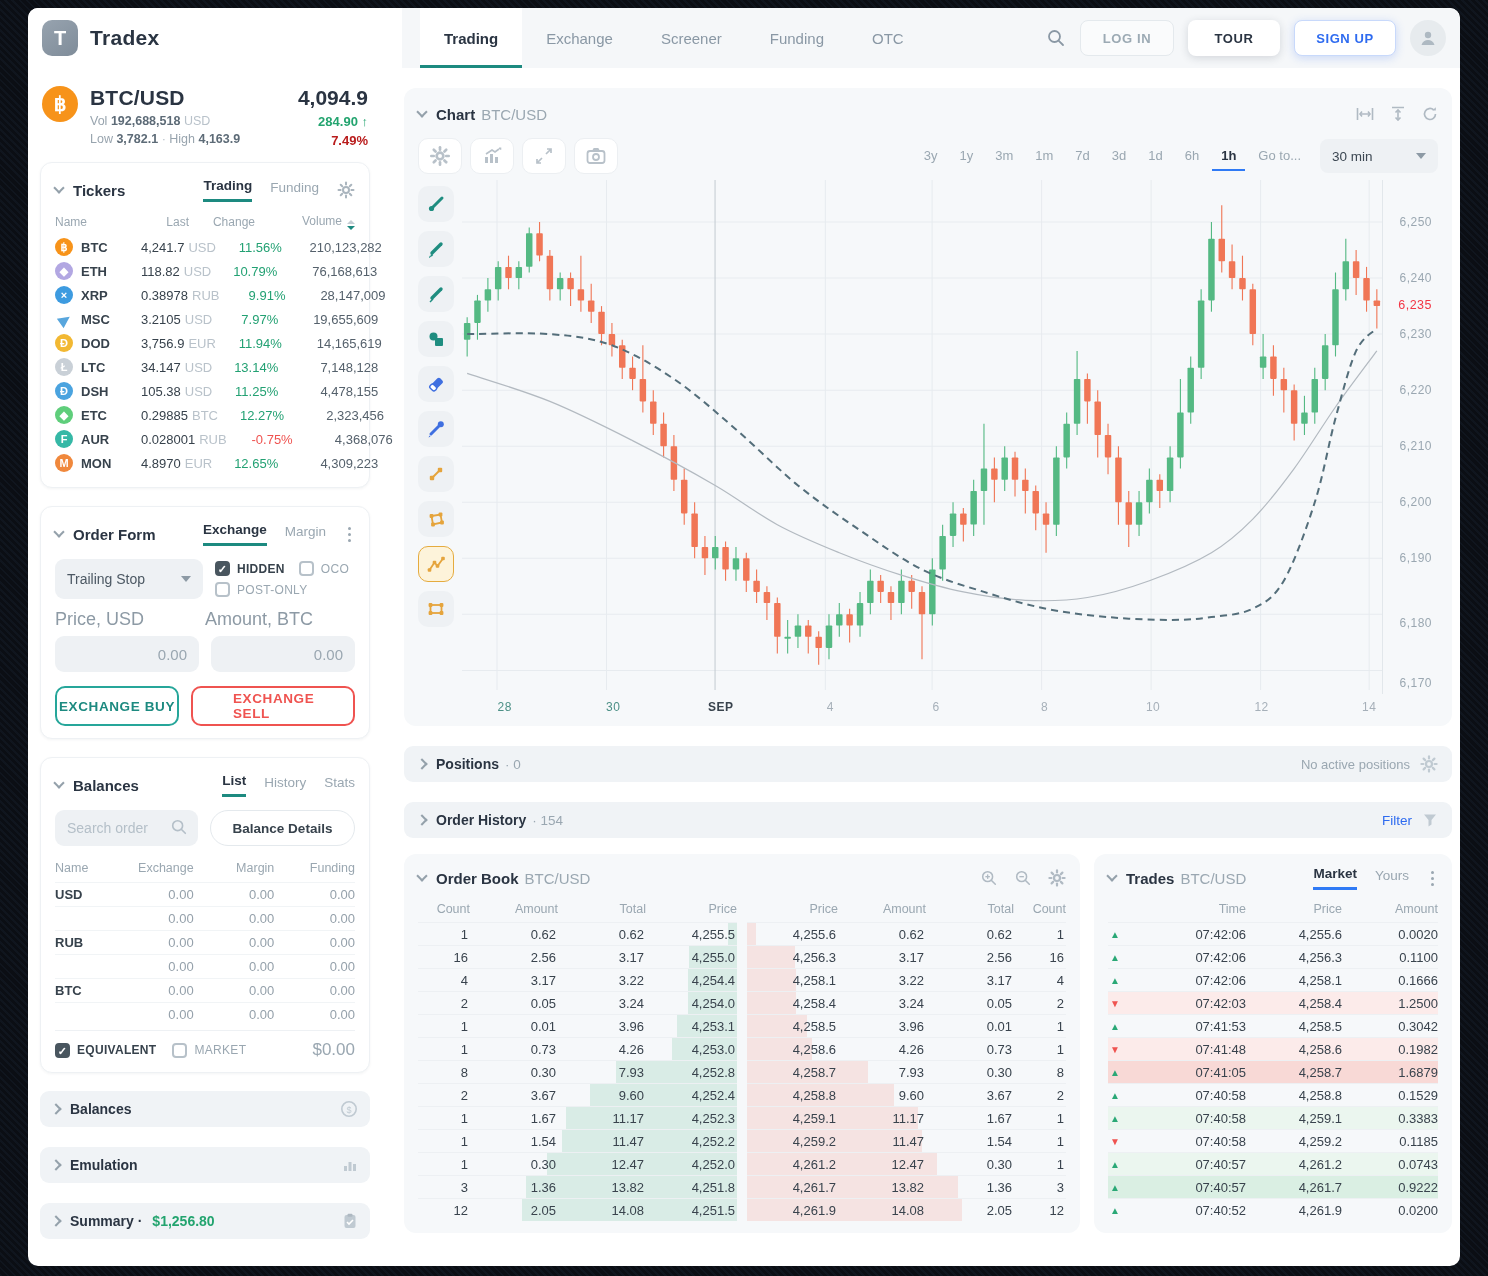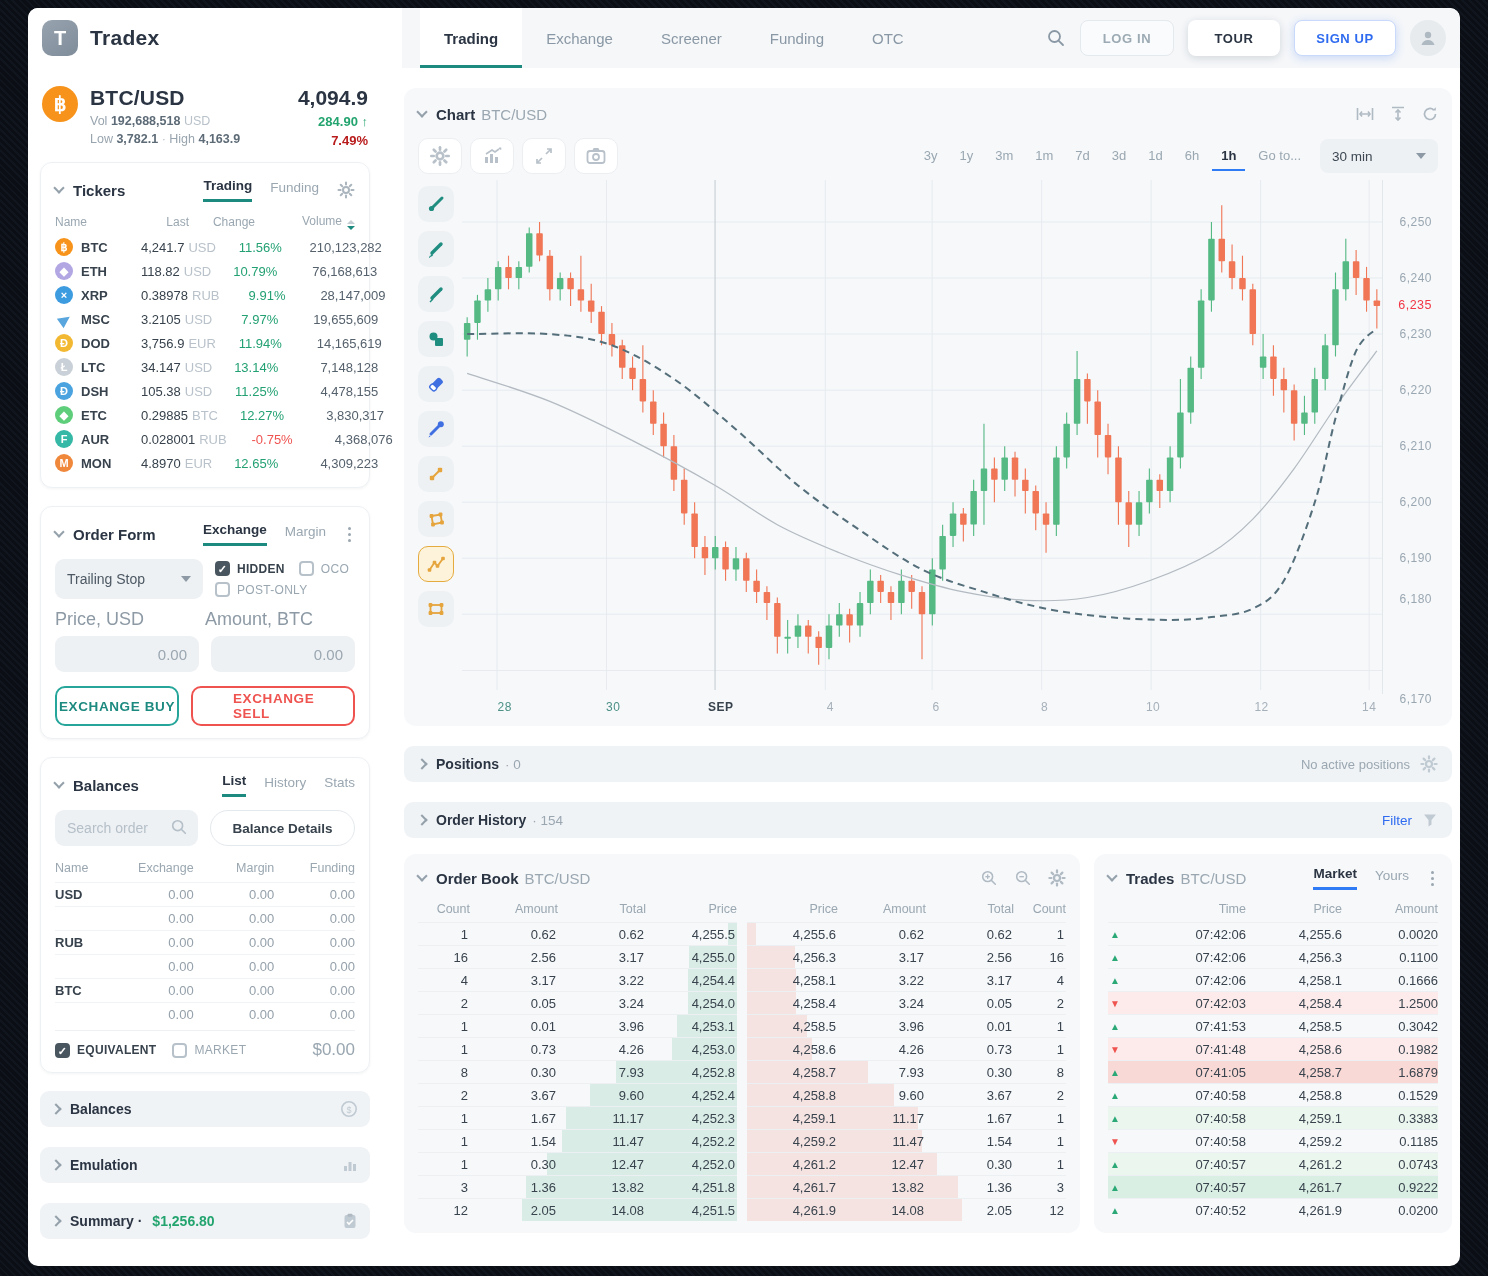--- a/index.html
+++ b/index.html
@@ -319,21 +319,21 @@
               <div class="t-chg up">11.25%</div>
               <div class="t-vol">4,478,155</div>
             </div>
             <div class="t-row">
               <div class="t-name">
                 <span class="t-coin" style="background: rgb(95, 206, 123);">◆</span>
                 <span>ETC</span>
               </div>
               <div class="t-last"><span>0.29885</span><span class="unit">BTC</span></div>
               <div class="t-chg up">12.27%</div>
-              <div class="t-vol">3,830,317</div>
+              <div class="t-vol">2,323,456</div>
             </div>
             <div class="t-row">
               <div class="t-name">
                 <span class="t-coin" style="background: rgb(53, 184, 166);">F</span>
                 <span>AUR</span>
               </div>
               <div class="t-last"><span>0.028001</span><span class="unit">RUB</span></div>
               <div class="t-chg down">-0.75%</div>
               <div class="t-vol">4,368,076</div>
             </div>
@@ -884,22 +884,22 @@
               </svg>
           </div>
           <div class="yaxis" id="yaxis">
               <div class="ylab" style="top: 35.033px;">6,250</div>
               <div class="ylab" style="top: 91.0769px;">6,240</div>
               <div class="ylab" style="top: 147.121px;">6,230</div>
               <div class="ylab" style="top: 203.165px;">6,220</div>
               <div class="ylab" style="top: 259.209px;">6,210</div>
               <div class="ylab" style="top: 315.253px;">6,200</div>
               <div class="ylab" style="top: 371.297px;">6,190</div>
-              <div class="ylab" style="top: 412px;">6,180</div>
-              <div class="ylab" style="top: 512px;">6,170</div>
+              <div class="ylab" style="top: 436px;">6,180</div>
+              <div class="ylab" style="top: 496px;">6,170</div>
               <div class="ylab cur" style="top: 118.099px;">6,235</div>
             </div>
         </div>
         <div class="xaxis" id="xaxis">
             <span class="xlab accent" style="left: 3.8%;">28</span>
             <span class="xlab accent" style="left: 15.7%;">30</span>
             <span class="xlab dark" style="left: 27.5%;">SEP</span>
             <span class="xlab" style="left: 39.5%;">4</span>
             <span class="xlab" style="left: 51.1%;">6</span>
             <span class="xlab" style="left: 63%;">8</span>

